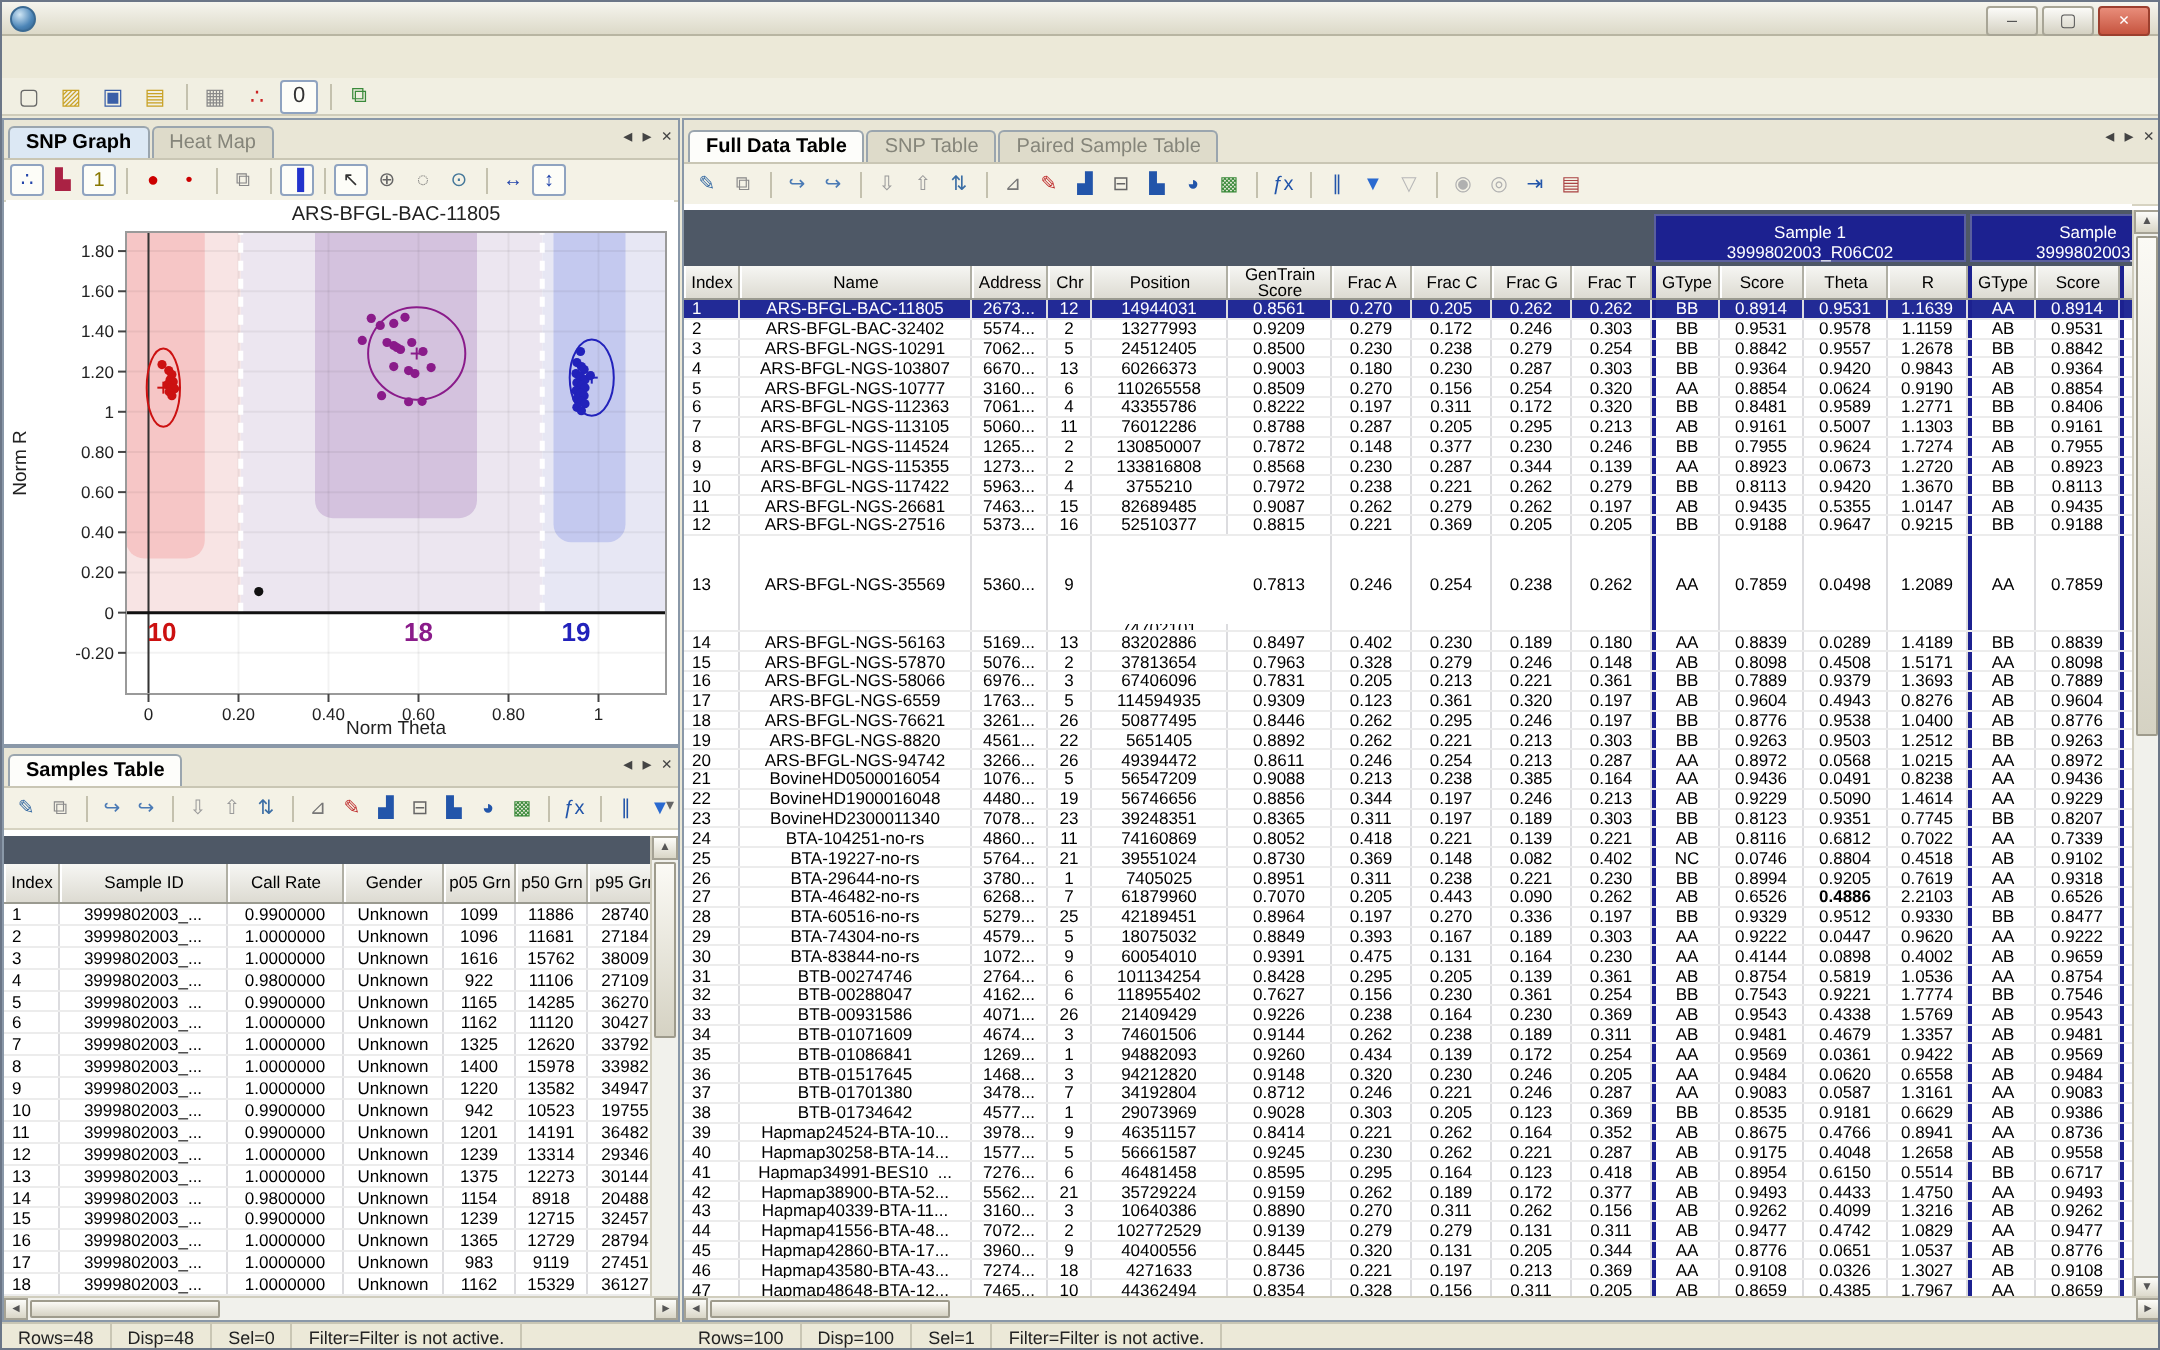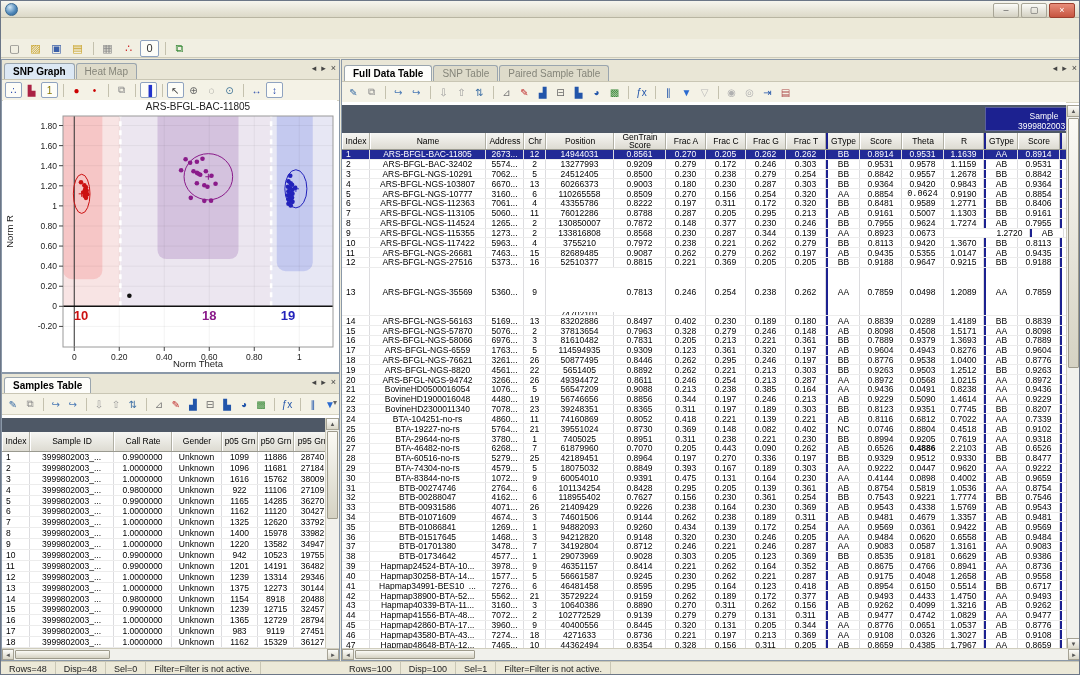--- a/index.html
+++ b/index.html
@@ -502,20 +502,24 @@
         <span class="tbicon" style="color: rgb(42, 106, 208);">▼</span>
         <span class="tbicon" style="color: rgb(184, 184, 184);">▽</span>
         <span class="tbsep"></span>
         <span class="tbicon" style="color: rgb(176, 176, 176);">◉</span>
         <span class="tbicon" style="color: rgb(176, 176, 176);">◎</span>
         <span class="tbicon" style="color: rgb(34, 85, 170);">⇥</span>
         <span class="tbicon" style="color: rgb(170, 68, 68);">▤</span>
       </div>
     <div style="position:absolute;left:0;top:42px;width:724px;height:3px;background:#fff;"></div>
     <div class="group-band" id="group-band" style="position:absolute;left:0;top:45px;width:724px;height:28px;">
+      <div class="sample-box" id="s1box" style="left: 485px; width: 156px;">
+        <div>Sample 1</div>
+        <div>3999802003_R06C02</div>
+      </div>
       <div class="sample-box" id="s2box" style="left: 643px; width: 118px;">
         <div>Sample</div>
         <div>3999802003_</div>
       </div>
     </div>
     <div class="grid-headers" id="data-headers" style="position:absolute;left:0;top:73px;width:724px;height:17px;">
         <span class="gh-cell" style="width: 28px;">Index</span>
         <span class="gh-cell" style="width: 116px;">Name</span>
         <span class="gh-cell" style="width: 38px;">Address</span>
         <span class="gh-cell" style="width: 22px;">Chr</span>
@@ -617,21 +621,21 @@
           <span class="gr-cell" style="width: 38px;">3160...</span>
           <span class="gr-cell" style="width: 22px;">6</span>
           <span class="gr-cell" style="width: 68px;">110265558</span>
           <span class="gr-cell" style="width: 52px;">0.8509</span>
           <span class="gr-cell" style="width: 40px;">0.270</span>
           <span class="gr-cell" style="width: 40px;">0.156</span>
           <span class="gr-cell" style="width: 40px;">0.254</span>
           <span class="gr-cell" style="width: 40px;">0.320</span>
           <span class="gr-cell gstart" style="width: 34px;">AA</span>
           <span class="gr-cell" style="width: 42px;">0.8854</span>
-          <span class="gr-cell" style="width: 42px; font-family: Liberation Mono, monospace;">0.0624</span>
+          <span class="gr-cell" style="width: 42px;">0.0624</span>
           <span class="gr-cell" style="width: 40px;">0.9190</span>
           <span class="gr-cell gstart" style="width: 34px;">AB</span>
           <span class="gr-cell" style="width: 42px;">0.8854</span>
           <span class="gr-cell gstart" style="width: 42px;"></span>
         </div>
         <div class="grid-row">
           <span class="gr-cell idx" style="width: 28px;">6</span>
           <span class="gr-cell" style="width: 116px;">ARS-BFGL-NGS-112363</span>
           <span class="gr-cell" style="width: 38px;">7061...</span>
           <span class="gr-cell" style="width: 22px;">4</span>
@@ -694,21 +698,21 @@
           <span class="gr-cell" style="width: 22px;">2</span>
           <span class="gr-cell" style="width: 68px;">133816808</span>
           <span class="gr-cell" style="width: 52px;">0.8568</span>
           <span class="gr-cell" style="width: 40px;">0.230</span>
           <span class="gr-cell" style="width: 40px;">0.287</span>
           <span class="gr-cell" style="width: 40px;">0.344</span>
           <span class="gr-cell" style="width: 40px;">0.139</span>
           <span class="gr-cell gstart" style="width: 34px;">AA</span>
           <span class="gr-cell" style="width: 42px;">0.8923</span>
           <span class="gr-cell" style="width: 42px;">0.0673</span>
-          <span class="gr-cell" style="width: 40px; margin-left: 46px;">1.2720</span>
+          <span class="gr-cell" style="width: 40px;">1.2720</span>
           <span class="gr-cell gstart" style="width: 34px;">AB</span>
           <span class="gr-cell" style="width: 42px;">0.8923</span>
           <span class="gr-cell gstart" style="width: 42px;"></span>
         </div>
         <div class="grid-row">
           <span class="gr-cell idx" style="width: 28px;">10</span>
           <span class="gr-cell" style="width: 116px;">ARS-BFGL-NGS-117422</span>
           <span class="gr-cell" style="width: 38px;">5963...</span>
           <span class="gr-cell" style="width: 22px;">4</span>
           <span class="gr-cell" style="width: 68px;">3755210</span>
@@ -818,21 +822,21 @@
           <span class="gr-cell" style="width: 40px;">1.5171</span>
           <span class="gr-cell gstart" style="width: 34px;">AA</span>
           <span class="gr-cell" style="width: 42px;">0.8098</span>
           <span class="gr-cell gstart" style="width: 42px;"></span>
         </div>
         <div class="grid-row">
           <span class="gr-cell idx" style="width: 28px;">16</span>
           <span class="gr-cell" style="width: 116px;">ARS-BFGL-NGS-58066</span>
           <span class="gr-cell" style="width: 38px;">6976...</span>
           <span class="gr-cell" style="width: 22px;">3</span>
-          <span class="gr-cell" style="width: 68px;">81610482</span>
+          <span class="gr-cell" style="width: 68px;">67406096</span>
           <span class="gr-cell" style="width: 52px;">0.7831</span>
           <span class="gr-cell" style="width: 40px;">0.205</span>
           <span class="gr-cell" style="width: 40px;">0.213</span>
           <span class="gr-cell" style="width: 40px;">0.221</span>
           <span class="gr-cell" style="width: 40px;">0.361</span>
           <span class="gr-cell gstart" style="width: 34px;">BB</span>
           <span class="gr-cell" style="width: 42px;">0.7889</span>
           <span class="gr-cell" style="width: 42px;">0.9379</span>
           <span class="gr-cell" style="width: 40px;">1.3693</span>
           <span class="gr-cell gstart" style="width: 34px;">AB</span>

